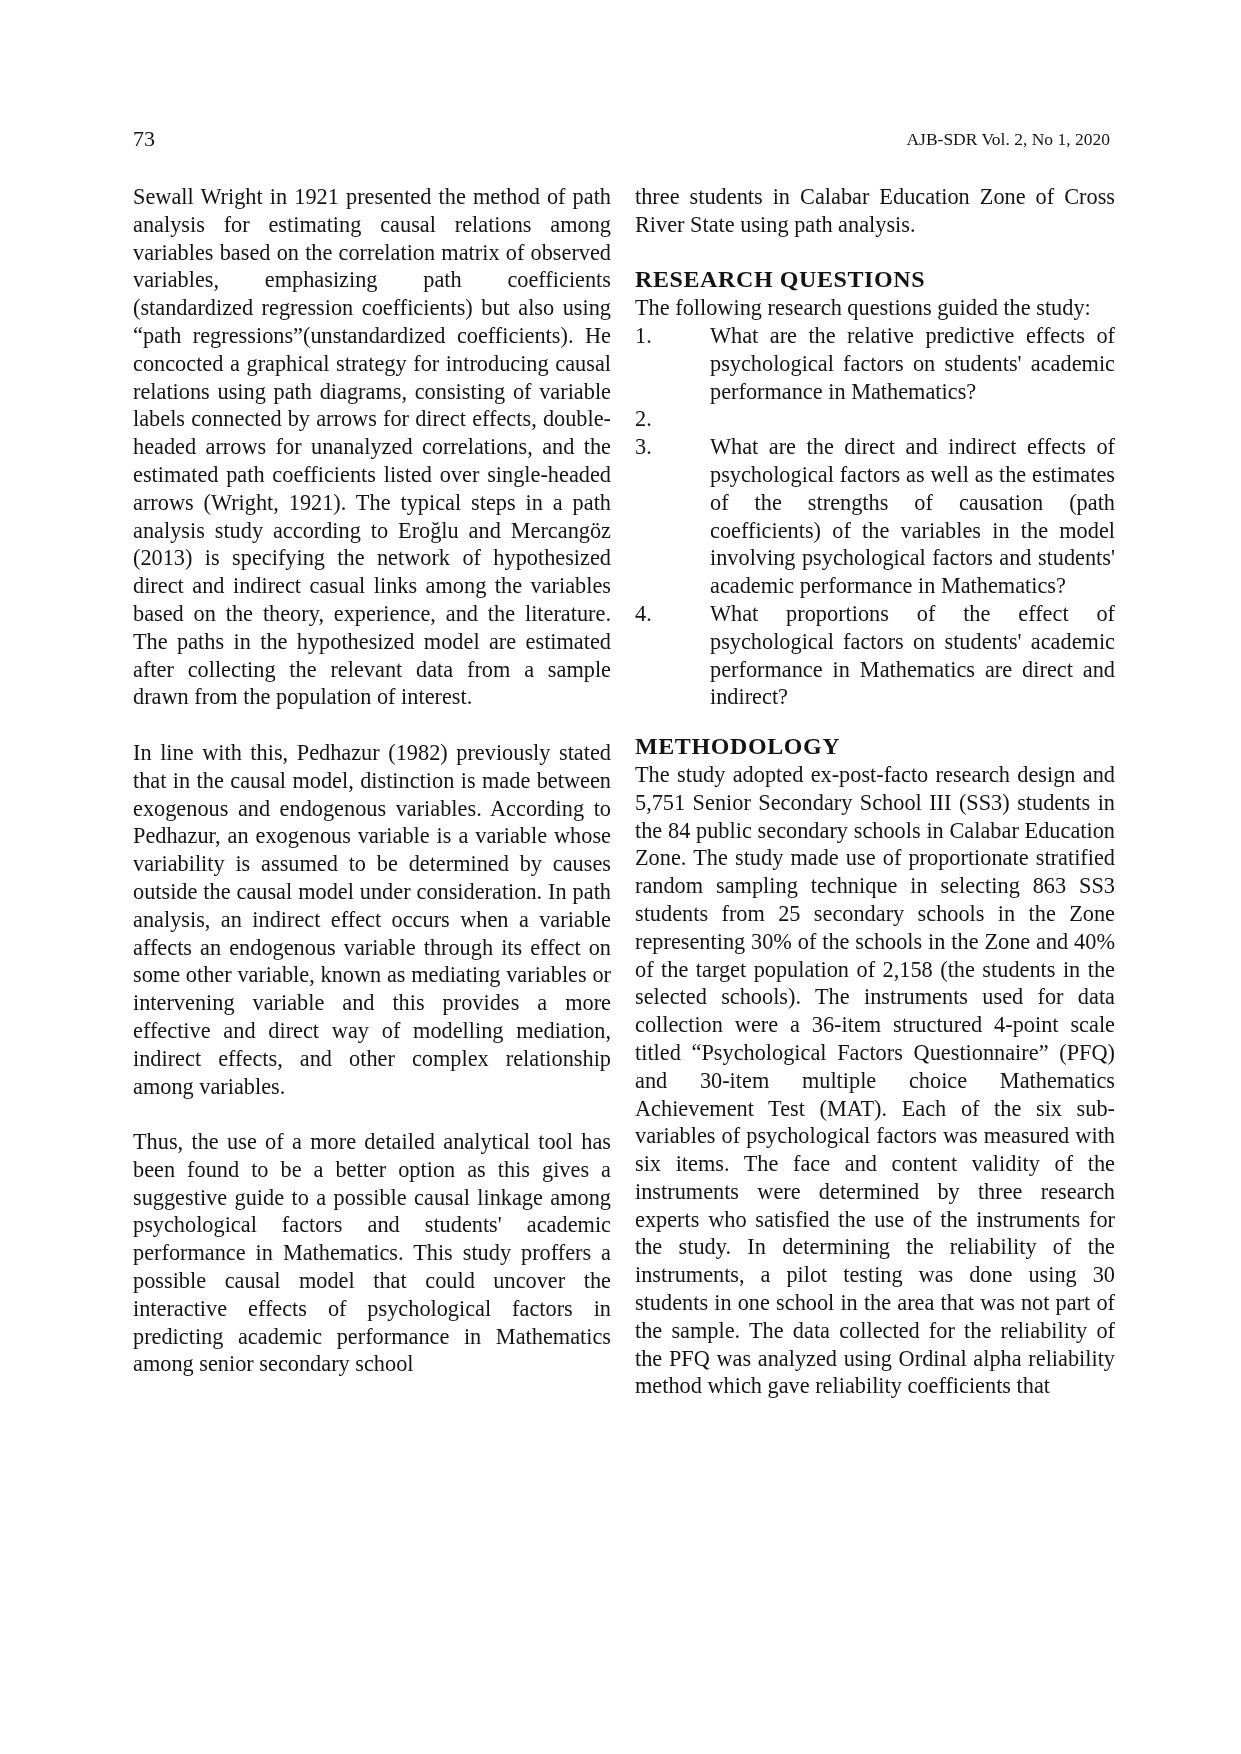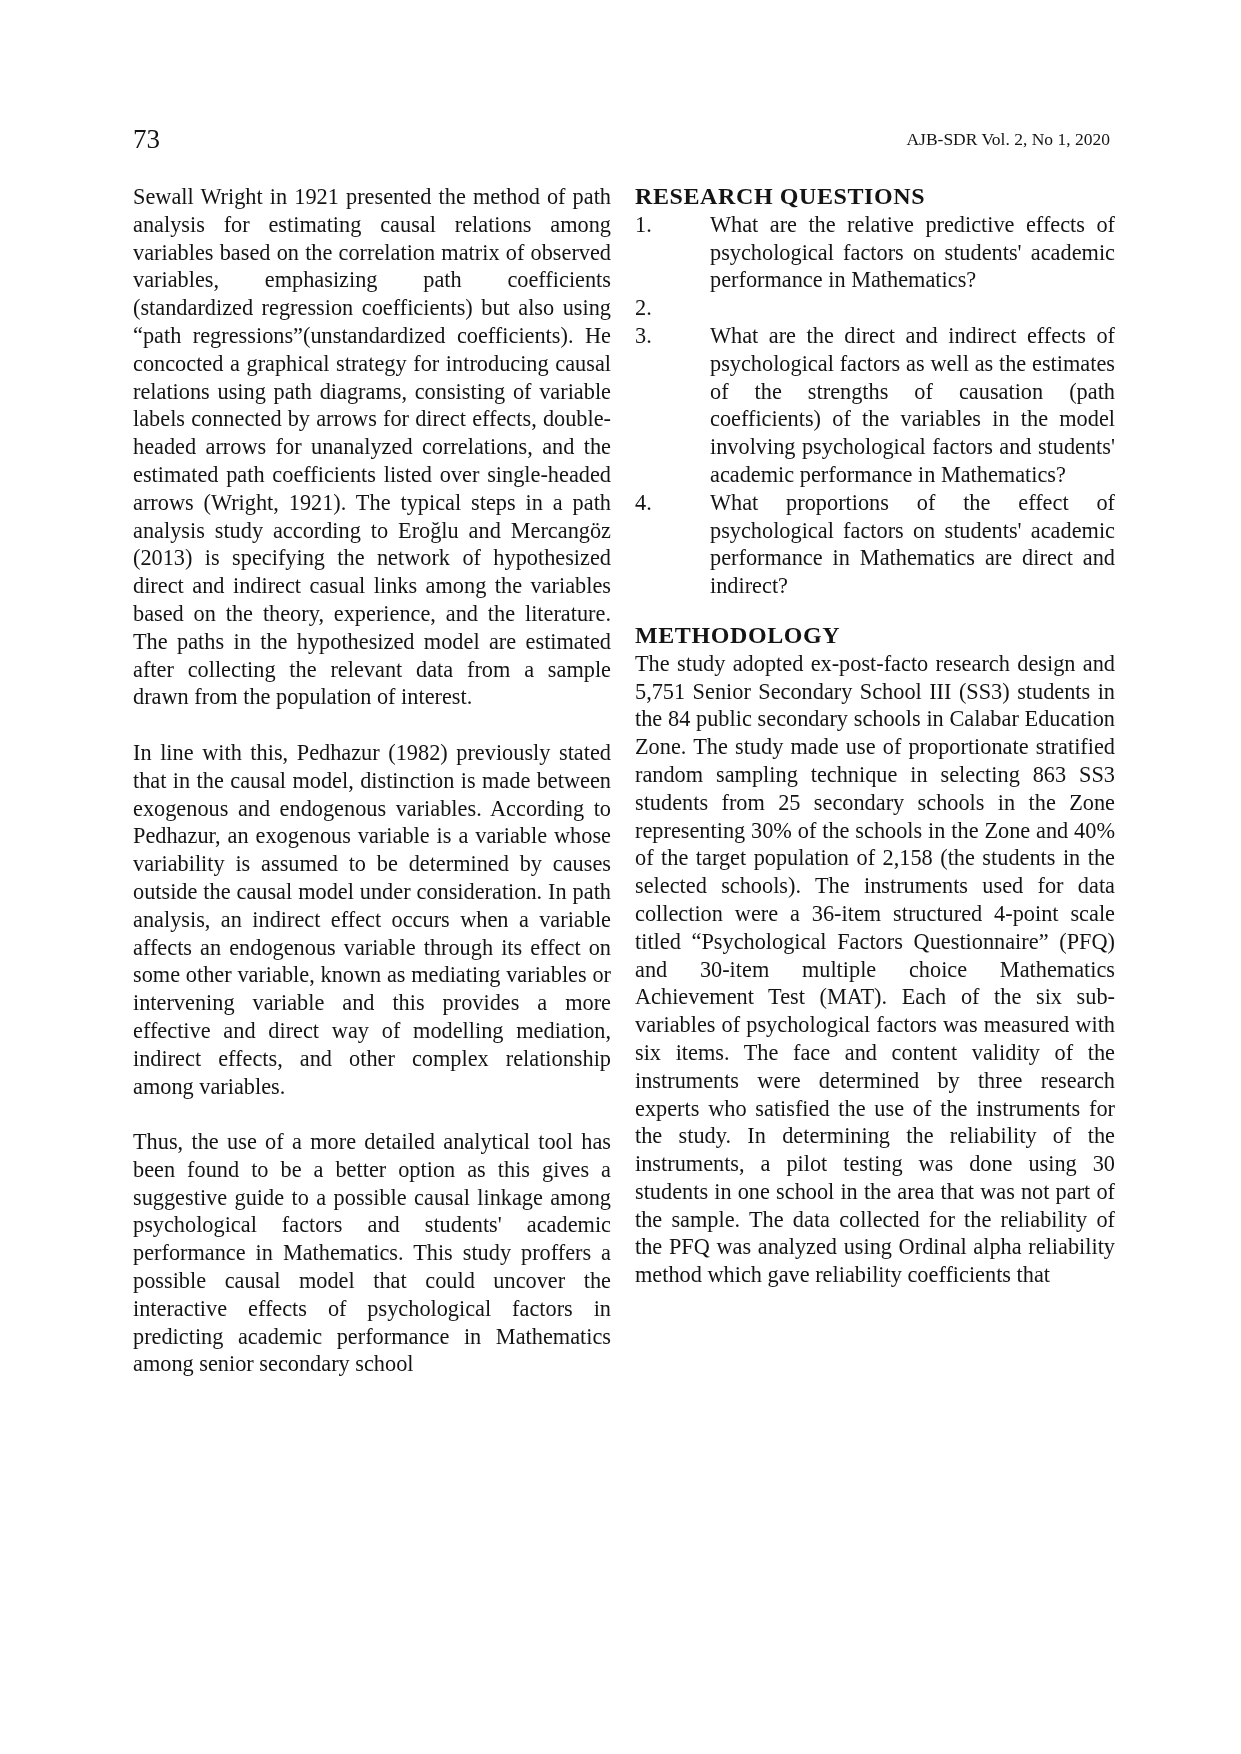--- a/index.html
+++ b/index.html
@@ -12,21 +12,21 @@
       height: 1754px;
       position: relative;
       overflow: hidden;
       font-family: "Liberation Serif", "DejaVu Serif", serif;
       color: #141414;
     }
     .page-number {
       position: absolute;
       left: 133px;
       top: 126px;
-      font-size: 27px;
+      font-size: 22px;
       line-height: 26px;
       text-align: right;
     }
     .running-head {
       position: absolute;
       right: 131px;
       top: 128px;
       font-size: 17.5px;
       line-height: 22px;
     }
@@ -77,22 +77,24 @@
 <div class="page-number">73</div>
 <div class="running-head">AJB-SDR Vol. 2, No 1, 2020</div>
 
 <div class="column col-left">
   <p class="para">Sewall Wright in 1921 presented the method of path analysis for estimating causal relations among variables based on the correlation matrix of observed variables, emphasizing path coefficients (standardized regression coefficients) but also using “path regressions”(unstandardized coefficients). He concocted a graphical strategy for introducing causal relations using path diagrams, consisting of variable labels connected by arrows for direct effects, double-headed arrows for unanalyzed correlations, and the estimated path coefficients listed over single-headed arrows (Wright, 1921). The typical steps in a path analysis study according to Eroğlu and Mercangöz (2013) is specifying the network of hypothesized direct and indirect casual links among the variables based on the theory, experience, and the literature. The paths in the hypothesized model are estimated after collecting the relevant data from a sample drawn from the population of interest.</p>
   <p class="para">In line with this, Pedhazur (1982) previously stated that in the causal model, distinction is made between exogenous and endogenous variables. According to Pedhazur, an exogenous variable is a variable whose variability is assumed to be determined by causes outside the causal model under consideration. In path analysis, an indirect effect occurs when a variable affects an endogenous variable through its effect on some other variable, known as mediating variables or intervening variable and this provides a more effective and direct way of modelling mediation, indirect effects, and other complex relationship among variables.</p>
   <p class="para last">Thus, the use of a more detailed analytical tool has been found to be a better option as this gives a suggestive guide to a possible causal linkage among psychological factors and students' academic performance in Mathematics. This study proffers a possible causal model that could uncover the interactive effects of psychological factors in predicting academic performance in Mathematics among senior secondary school</p>
 </div>
 
 <div class="column col-right">
+  <p class="para">three students in Calabar Education Zone of Cross River State using path analysis.</p>
 
   <h2 class="heading">RESEARCH QUESTIONS</h2>
+  <p class="para tight">The following research questions guided the study:</p>
   <ol class="questions">
     <li>
       <span class="num">1.</span>
       <span class="qtext">What are the relative predictive effects of psychological factors on students' academic performance in Mathematics?</span>
     </li>
     <li>
       <span class="num">2.</span>
     </li>
     <li>
       <span class="num">3.</span>

